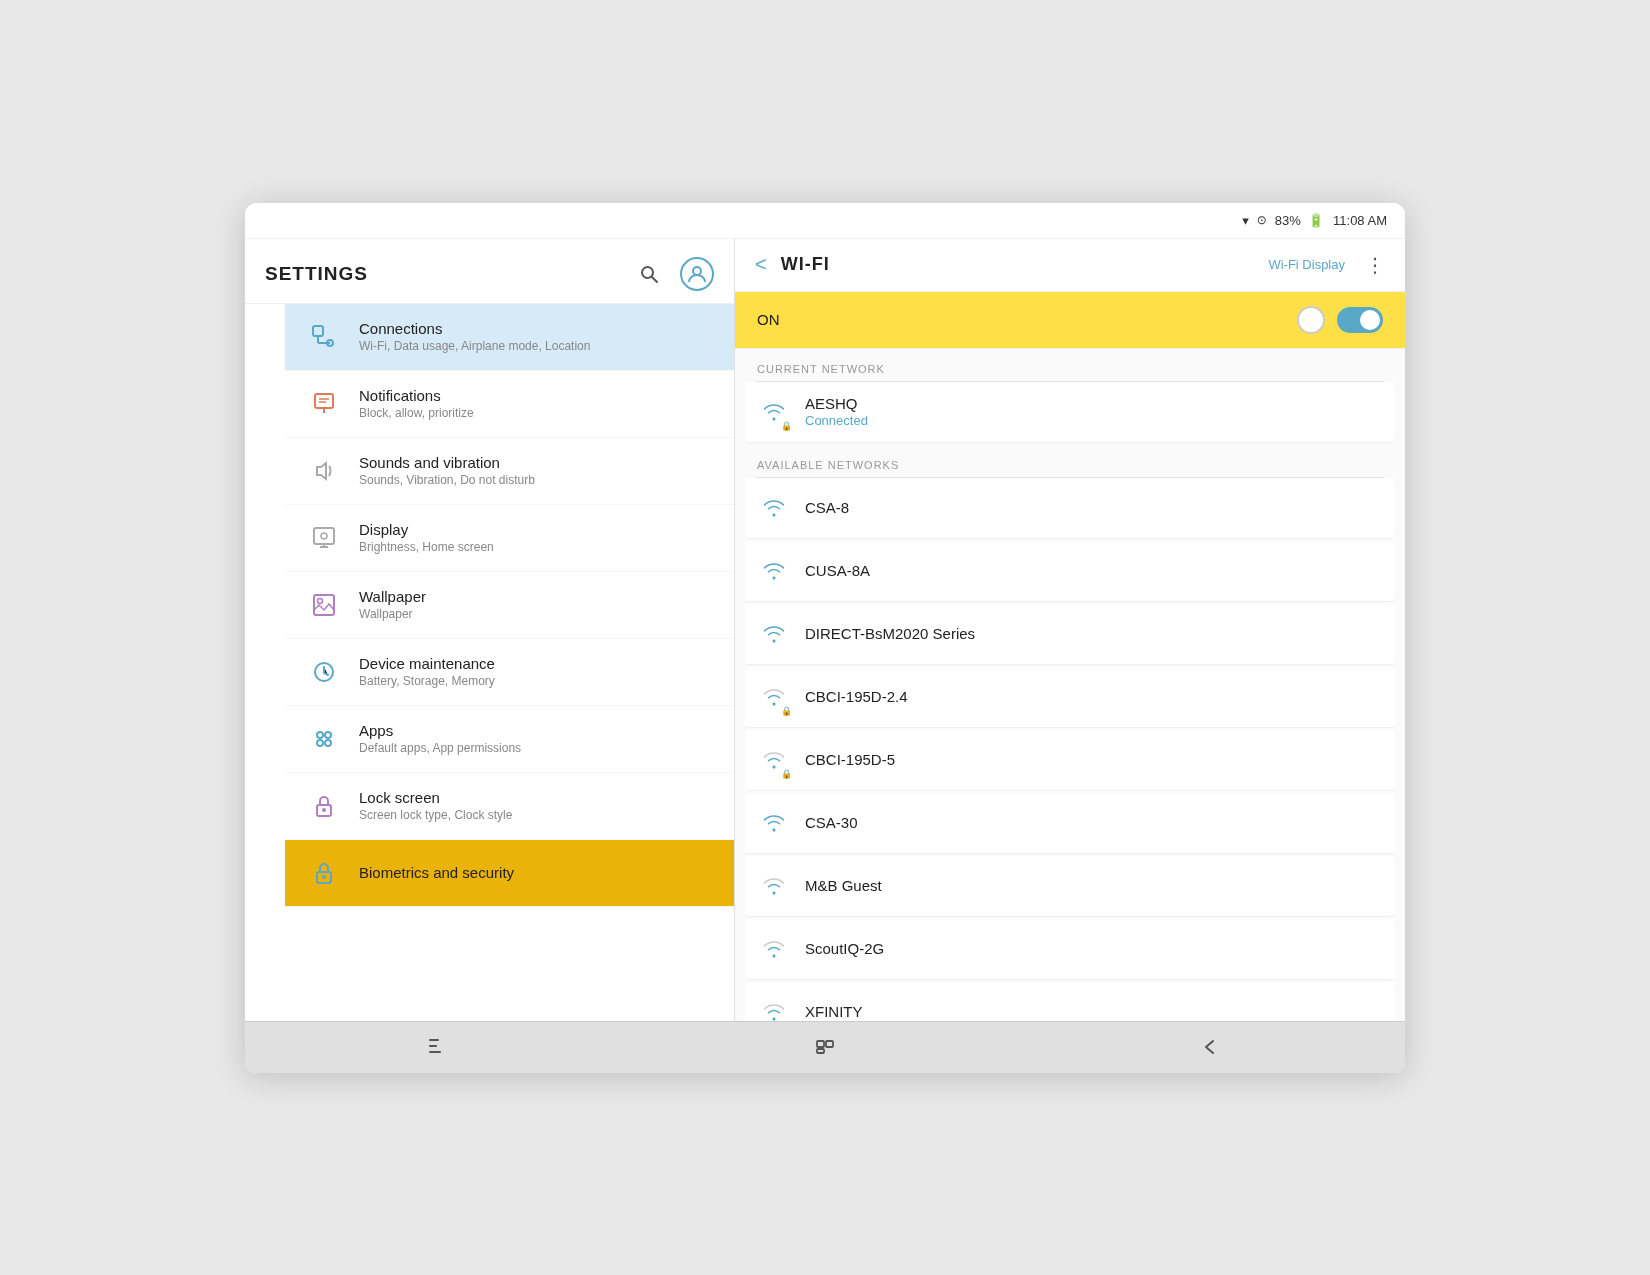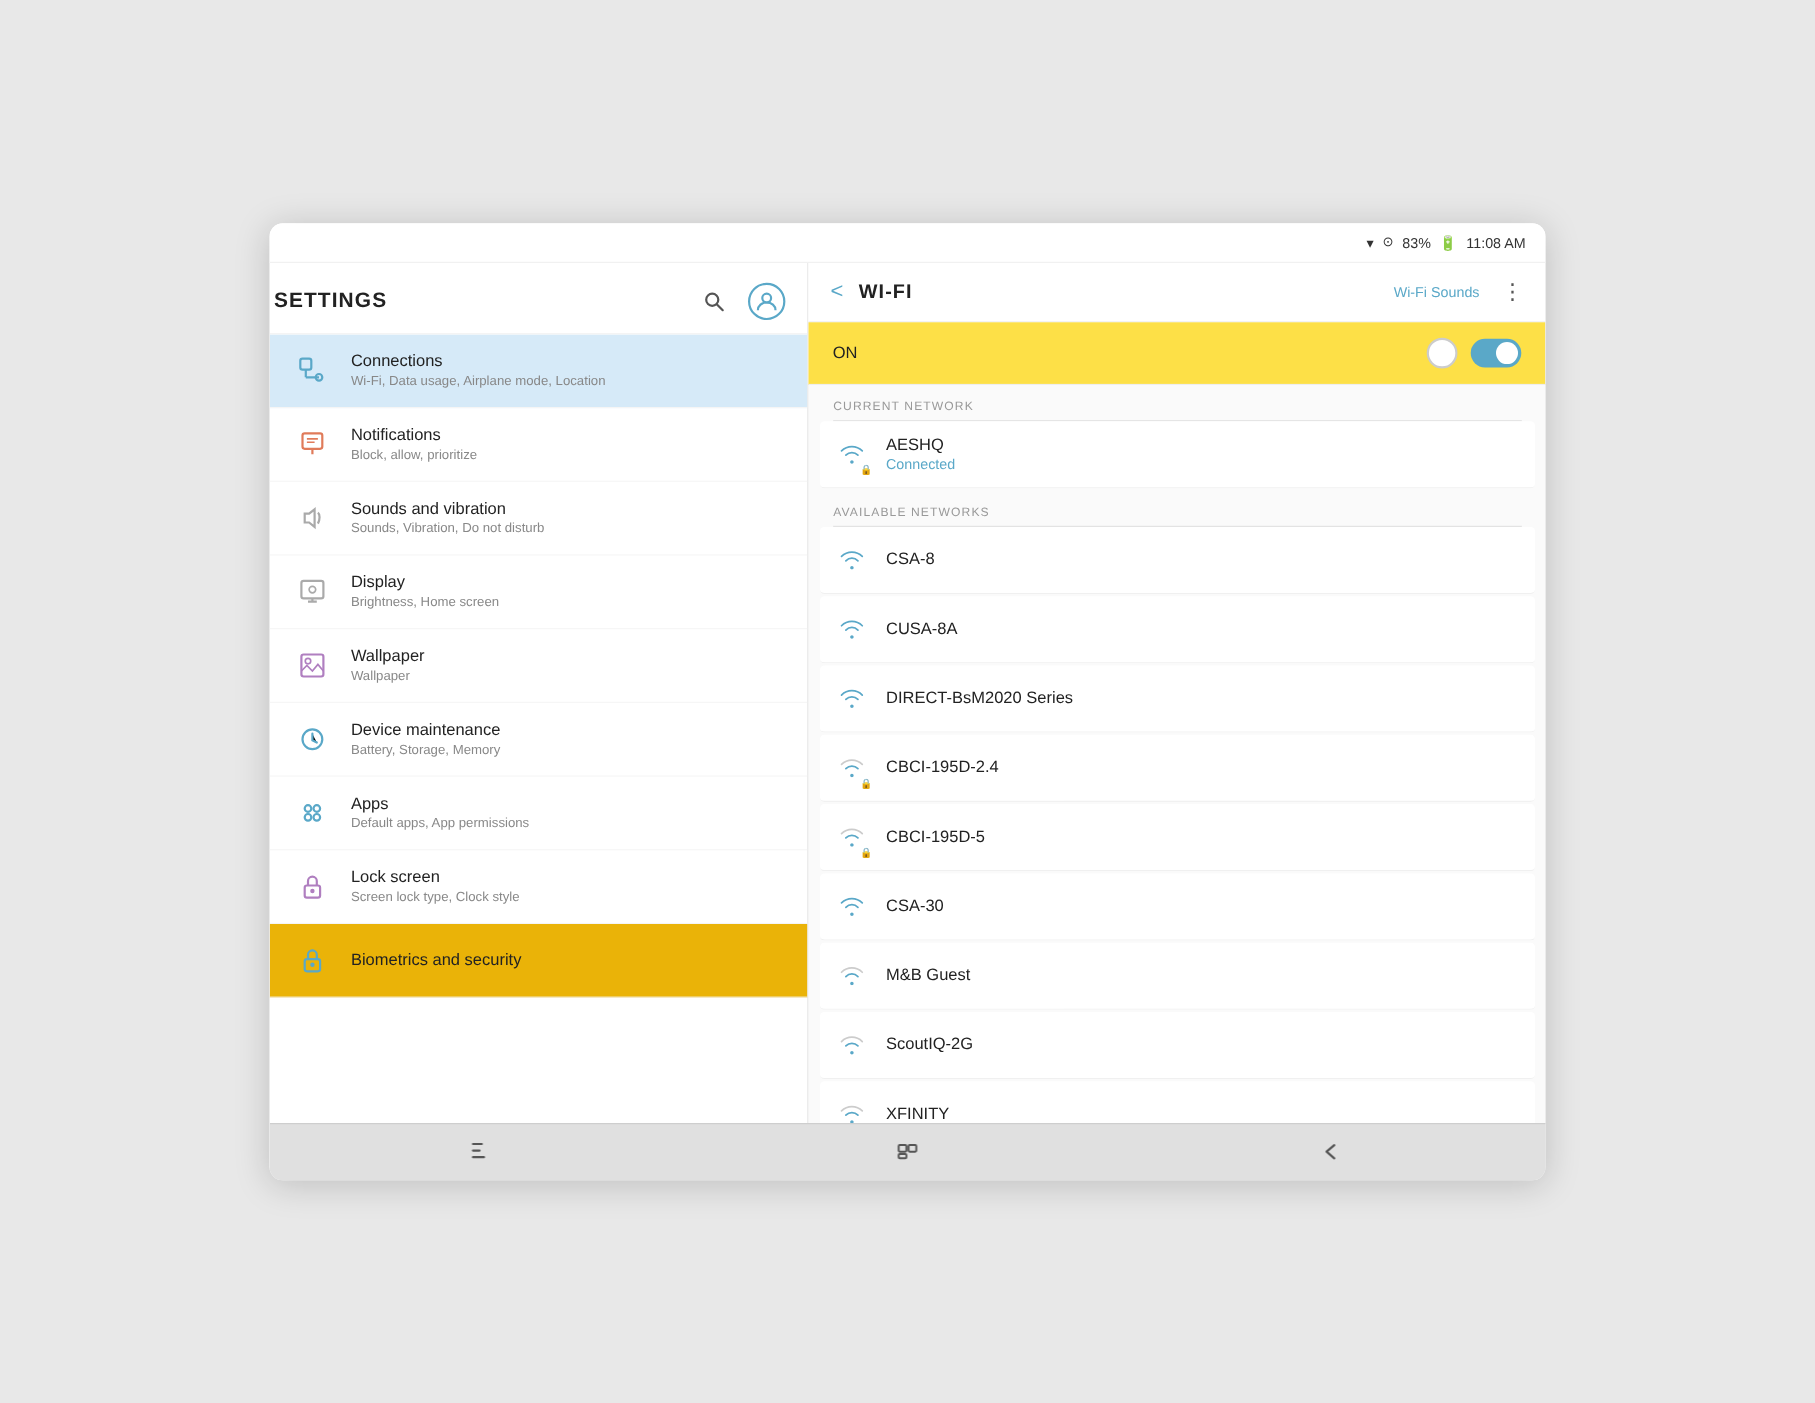--- a/index.html
+++ b/index.html
@@ -46,21 +46,21 @@
       min-width: 490px;
       background: #fff;
       border-right: 1px solid #e0e0e0;
       display: flex;
       flex-direction: column;
     }
     .settings-header {
       display: flex;
       align-items: center;
       justify-content: space-between;
-      padding: 18px 20px 12px 4px;
+      padding: 18px 20px 12px 20px;
       border-bottom: 1px solid #f0f0f0;
     }
     .settings-title {
       font-size: 19px;
       font-weight: 700;
       letter-spacing: 1px;
       color: #222;
     }
     .settings-header-icons {
       display: flex;
@@ -77,20 +77,21 @@
       cursor: pointer;
       background: none;
       border: none;
     }
     .icon-btn.profile {
       border: 2px solid #5aa8c8;
     }
     .settings-list {
       flex: 1;
       overflow-y: auto;
+      padding-left: 40px;
     }
     .settings-item {
       display: flex;
       align-items: center;
       padding: 14px 20px;
       cursor: pointer;
       border-bottom: 1px solid #f5f5f5;
       transition: background 0.1s;
     }
     .settings-item.active {
@@ -437,21 +438,21 @@
           </div>
         </div>
       </div>
     </div>
 
     <div class="right-panel">
 
       <div class="wifi-header">
         <span class="wifi-header-back">&lt;</span>
         <span class="wifi-title">WI-FI</span>
-        <span class="wifi-direct-btn">Wi-Fi Sounds</span>
+        <span class="wifi-direct-btn">Wi-Fi Display</span>
         <span class="wifi-more-btn">⋮</span>
       </div>
 
       <div class="wifi-toggle-row">
         <span class="wifi-toggle-label">ON</span>
         <div class="toggle-circle-btn"></div>
         <div class="toggle-switch">
           <div class="toggle-knob"></div>
         </div>
       </div>

